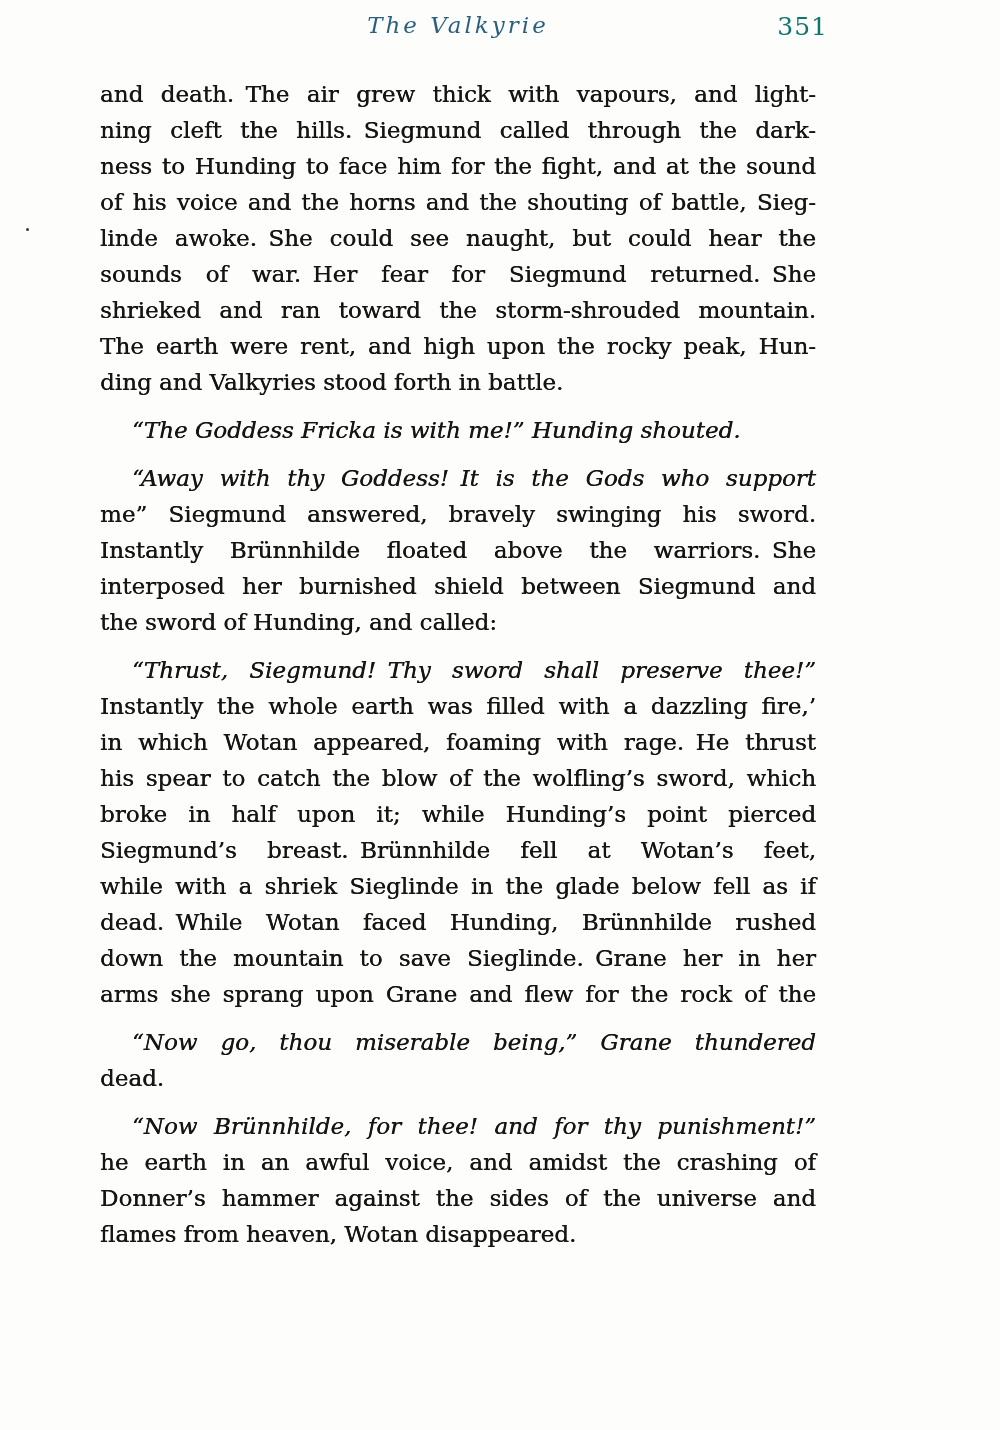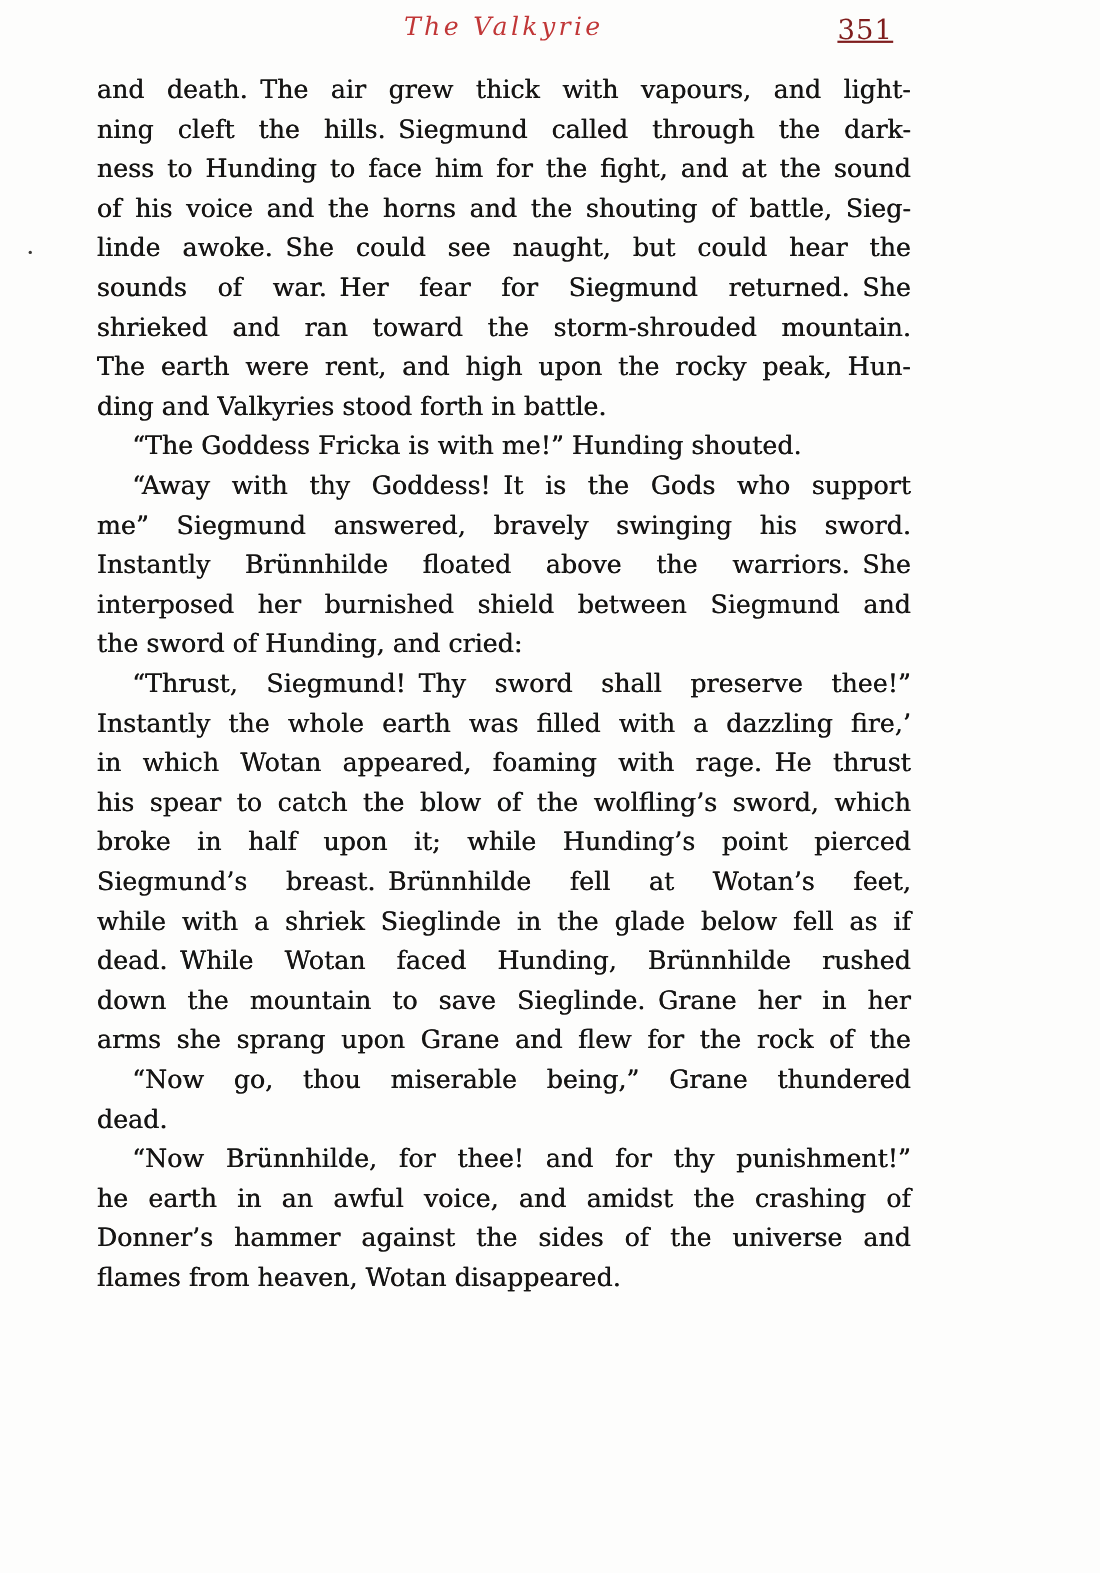--- a/index.html
+++ b/index.html
@@ -24,55 +24,55 @@
     height: 36px;
   }
   .running-title {
     position: absolute;
     left: 0;
     right: 0;
     text-align: center;
     font-style: italic;
     font-size: 23px;
     letter-spacing: 3px;
-    color: #b91c1c;
+    color: #0c4a6e;
     
     opacity: 0.88;
   }
   .page-number {
     position: absolute;
-    right: 16px;
+    right: 0;
     top: 0;
     font-size: 25px;
     letter-spacing: 1px;
-    color: #7f1d1d;
-    text-decoration: underline;
+    color: #0f766e;
   }
   .text-block {
     position: absolute;
     left: 88px;
     top: 64px;
     width: 740px;
     font-size: 23px;
     line-height: 36px;
     text-shadow: 0.35px 0 0 currentColor; 
   }
-  .para { margin: 0; padding: 0; }
+  .para { margin: 12px; padding: 0; }
   .line {
     text-align: justify;
     text-align-last: justify;
     white-space: normal;
     height: 36px;
     overflow: visible;
   }
   .line.last {
     text-align-last: left;
   }
   .line.indent {
     text-indent: 32px;
+    font-style: italic;
   }
   .speck {
     position: absolute;
     left: 26px;
     top: 228px;
     width: 3px;
     height: 3px;
     background: #3a3835;
     border-radius: 50%;
   }
@@ -100,21 +100,21 @@
         <div class="line last">ding and Valkyries stood forth in battle.</div>
       </div>
       <div class="para">
         <div class="line last indent">“The Goddess Fricka is with me!” Hunding shouted.</div>
       </div>
       <div class="para">
         <div class="line indent">“Away with thy Goddess! It is the Gods who support</div>
         <div class="line">me” Siegmund answered, bravely swinging his sword.</div>
         <div class="line">Instantly Brünnhilde floated above the warriors. She</div>
         <div class="line">interposed her burnished shield between Siegmund and</div>
-        <div class="line last">the sword of Hunding, and cried:</div>
+        <div class="line last">the sword of Hunding, and called:</div>
       </div>
       <div class="para">
         <div class="line indent">“Thrust, Siegmund! Thy sword shall preserve thee!”</div>
         <div class="line">Instantly the whole earth was filled with a dazzling fire,’</div>
         <div class="line">in which Wotan appeared, foaming with rage. He thrust</div>
         <div class="line">his spear to catch the blow of the wolfling’s sword, which</div>
         <div class="line">broke in half upon it; while Hunding’s point pierced</div>
         <div class="line">Siegmund’s breast. Brünnhilde fell at Wotan’s feet,</div>
         <div class="line">while with a shriek Sieglinde in the glade below fell as if</div>
         <div class="line">dead. While Wotan faced Hunding, Brünnhilde rushed</div>

